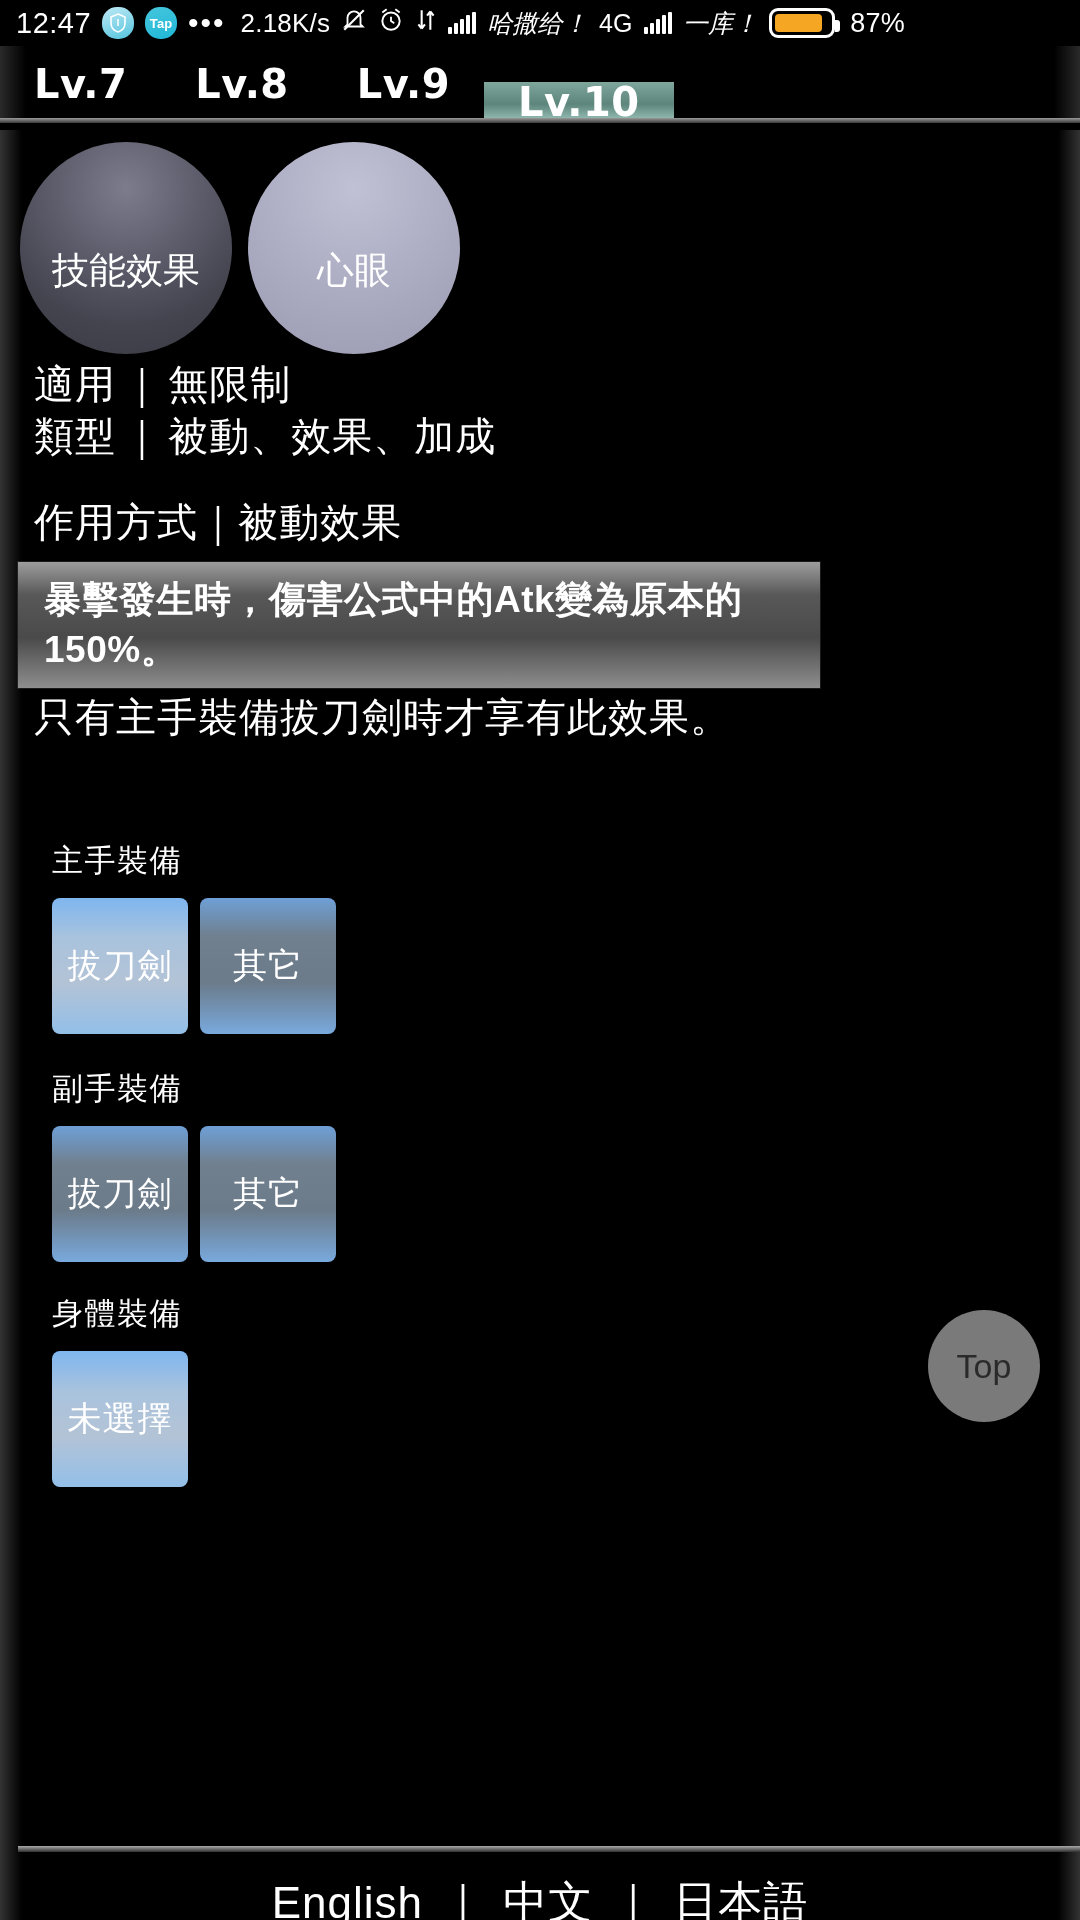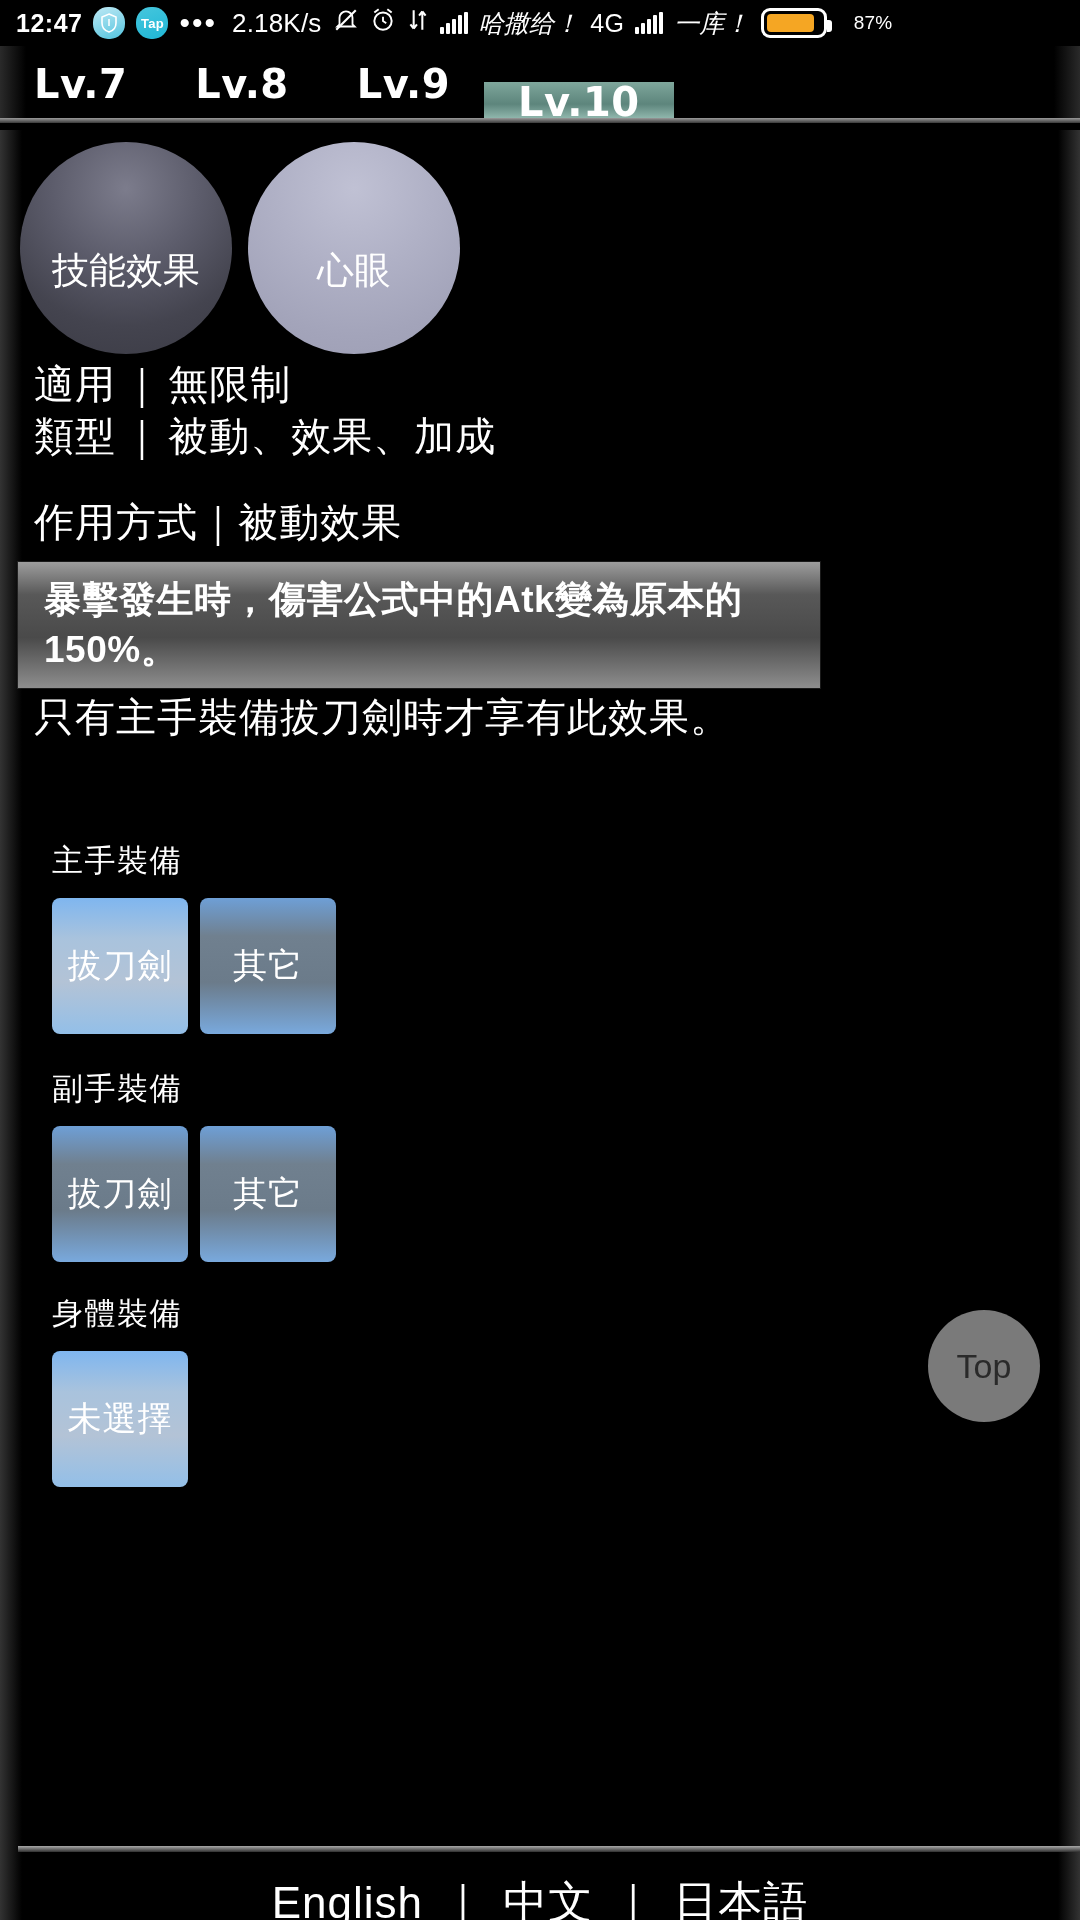--- a/index.html
+++ b/index.html
@@ -10,21 +10,21 @@
     overflow:hidden;
   }
 
   
   .statusbar{
     position:absolute; top:0; left:0; width:1080px; height:46px;
     background:#000; color:#fff;
     display:flex; align-items:center; gap:11px;
     padding:0 16px; font-size:26px; letter-spacing:.2px;
   }
-  .sb-time{ font-size:25px; font-weight:700; letter-spacing:.5px; }
+  .sb-time{ font-size:29px; font-weight:400; letter-spacing:.5px; }
   .sb-appicon{
     width:32px; height:32px; border-radius:15px;
     display:flex; align-items:center; justify-content:center;
     font-size:14px; font-weight:700; color:#fff;
   }
   .sb-appicon.a{ background:linear-gradient(160deg,#bfe9f5,#53c4de); }
   .sb-appicon.b{ background:linear-gradient(160deg,#46c6dd,#1fb7d6); font-size:13px;}
   .sb-dots{ font-size:30px; line-height:0.6; letter-spacing:2px; color:#fff; }
   .sb-speed{ font-size:26px; margin-left:4px; }
   .sb-ico{ font-size:25px; display:inline-block; }
@@ -39,21 +39,21 @@
   .sb-4g{ font-size:25px; }
   .sb-batt{
     width:66px; height:30px; border:3px solid #fff; border-radius:9px;
     position:relative; display:flex; align-items:center; padding:3px;
   }
   .sb-batt::after{
     content:""; position:absolute; right:-8px; top:9px;
     width:5px; height:12px; background:#fff; border-radius:0 3px 3px 0;
   }
   .sb-batt .fill{ height:100%; width:87%; background:#f5a623; border-radius:4px; }
-  .sb-pct{ font-size:19px; margin-left:16px; }
+  .sb-pct{ font-size:27px; margin-left:4px; }
 
   
   .tabbar{
     position:absolute; top:46px; left:0; width:1080px; height:76px;
     background:#000;
     display:flex; align-items:stretch;
   }
   .tab{
     display:flex; align-items:center; justify-content:center;
     color:#fff; font-size:40px; font-weight:600;

